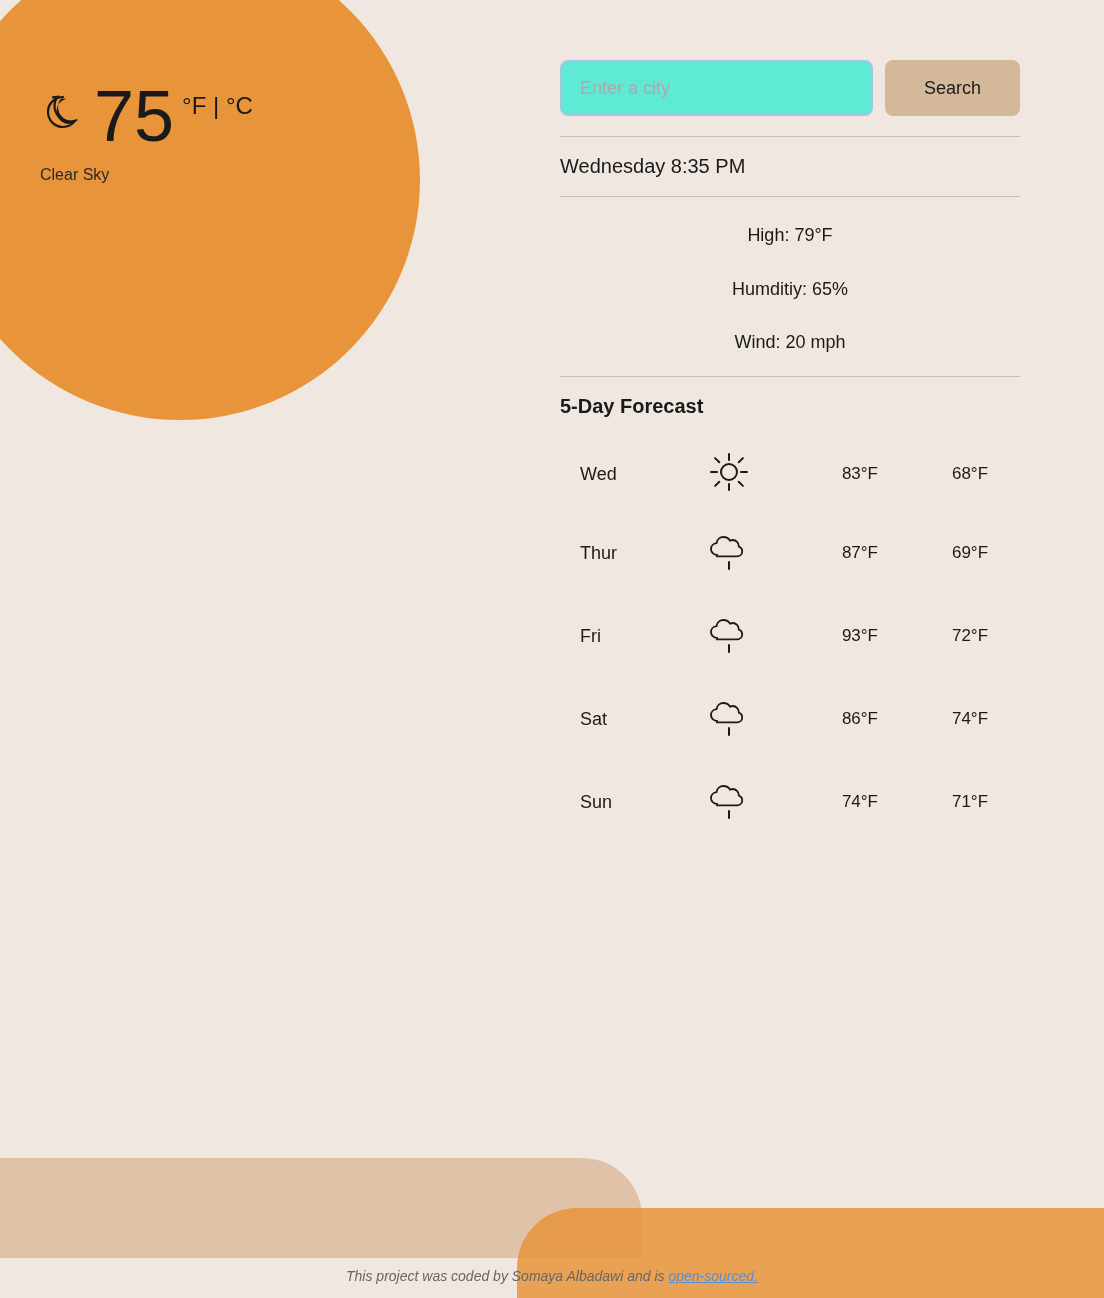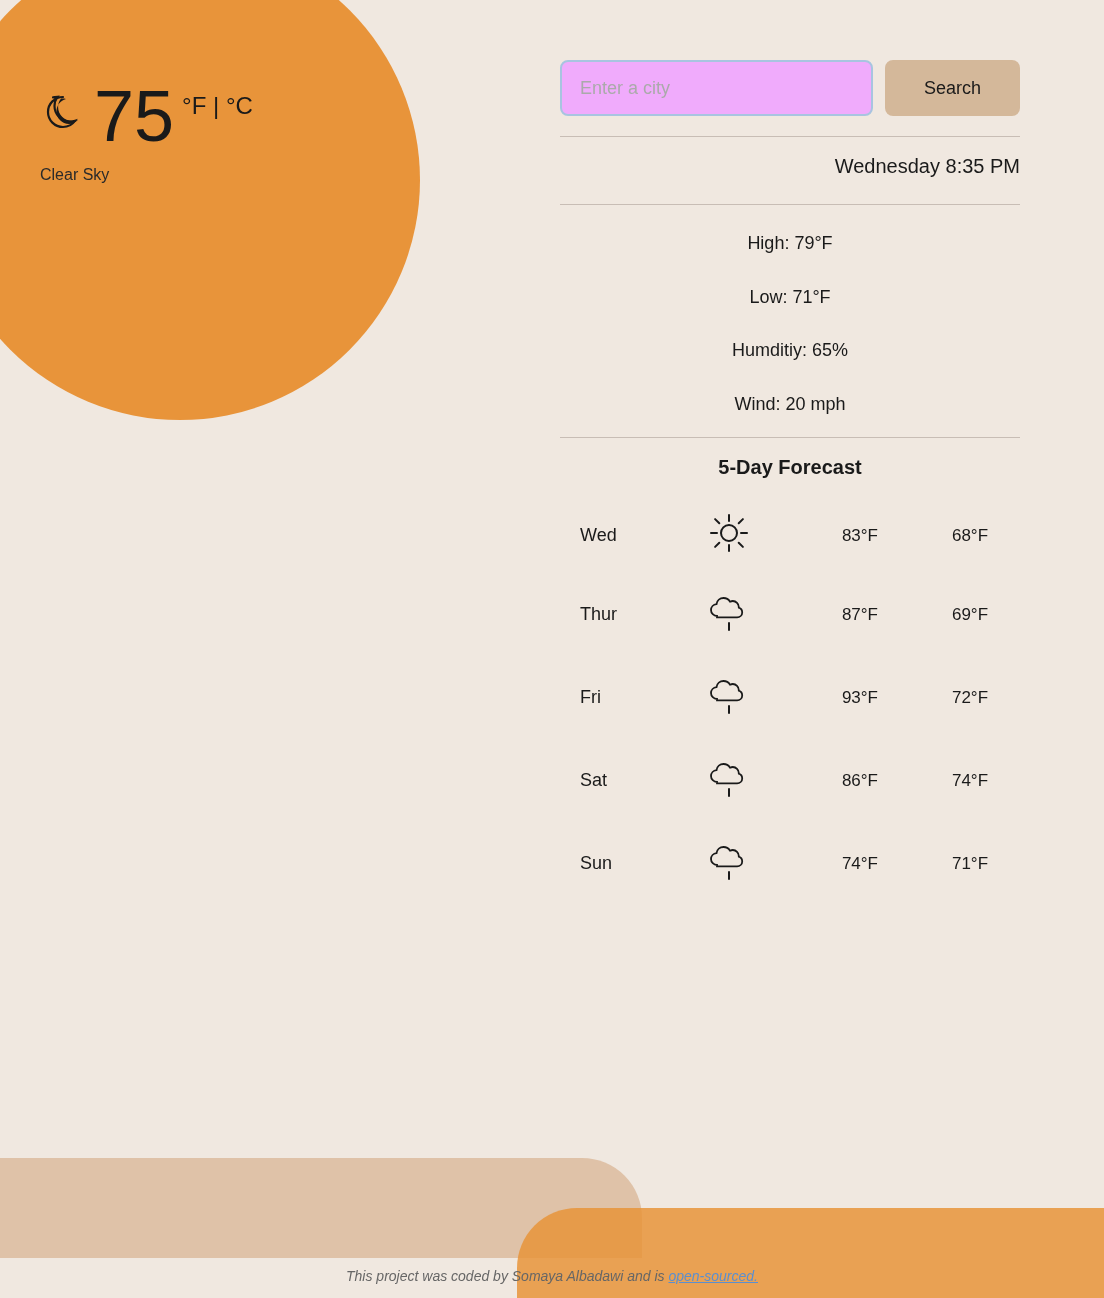--- a/index.html
+++ b/index.html
@@ -140,21 +140,21 @@
       align-items: center;
     }
 
     .search-input {
       flex: 1;
       height: 56px;
       padding: 0 18px;
       font-size: 18px;
       border: 2px solid #a8c4e0;
       border-radius: 8px;
-      background: #f0abfc;
+      background: #5eead4;
       outline: none;
       color: #333;
     }
 
     .search-input::placeholder {
       color: #aaa;
     }
 
     .search-button {
       height: 56px;
@@ -168,40 +168,39 @@
       font-weight: 400;
     }
 
     .divider {
       border: none;
       border-top: 1px solid #c8bdb5;
       margin: 0 0 18px 0;
     }
 
     .datetime {
-      text-align: right;
+      text-align: left;
       font-size: 20px;
       color: #1a1a1a;
-      margin-bottom: 26px;
+      margin-bottom: 18px;
     }
 
     .weather-details {
       text-align: center;
       margin-bottom: 18px;
     }
 
     .weather-details p {
       font-size: 18px;
       color: #1a1a1a;
       line-height: 1.7;
       margin-top: 23px;
     }
 
     .forecast-title {
-      text-align: center;
       font-size: 20px;
       font-weight: 700;
       margin-bottom: 24px;
       color: #1a1a1a;
     }
 
     
     .forecast-row {
       display: flex;
       align-items: center;
@@ -266,21 +265,20 @@
   </div>
 
   <hr class="divider">
 
   <div class="datetime">Wednesday 8:35 PM</div>
 
   <hr class="divider">
 
   <div class="weather-details">
     <p>High: 79°F</p>
-    <p>Low: 71°F</p>
     <p>Humditiy: 65%</p>
     <p>Wind: 20 mph</p>
   </div>
 
   <hr class="divider">
 
   <div class="forecast-title">5-Day Forecast</div>
 
   <div id="forecast-container">
       <div class="forecast-row">

